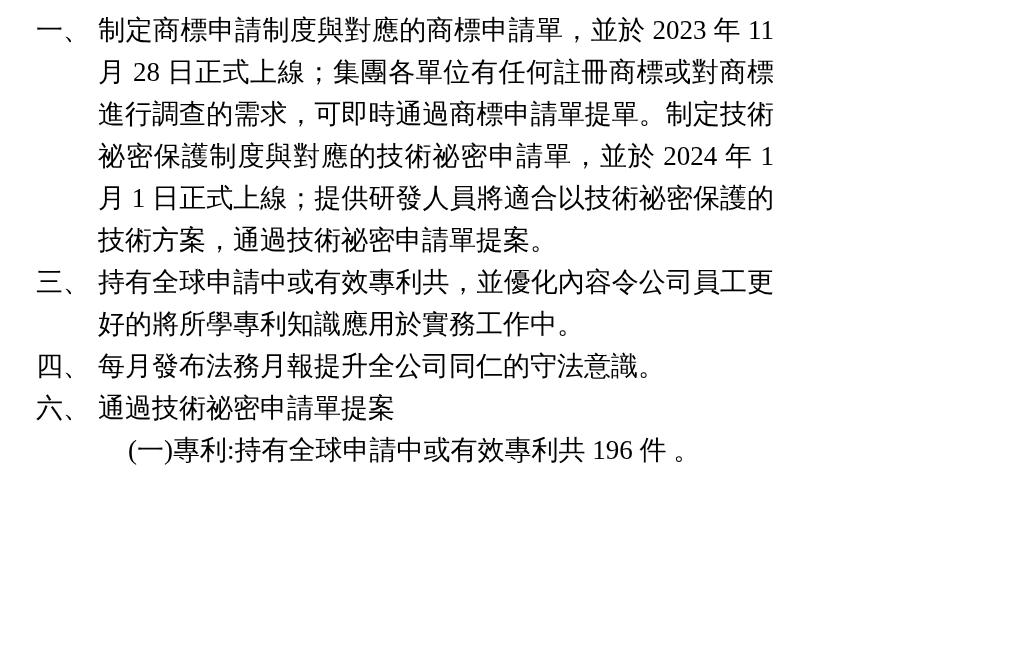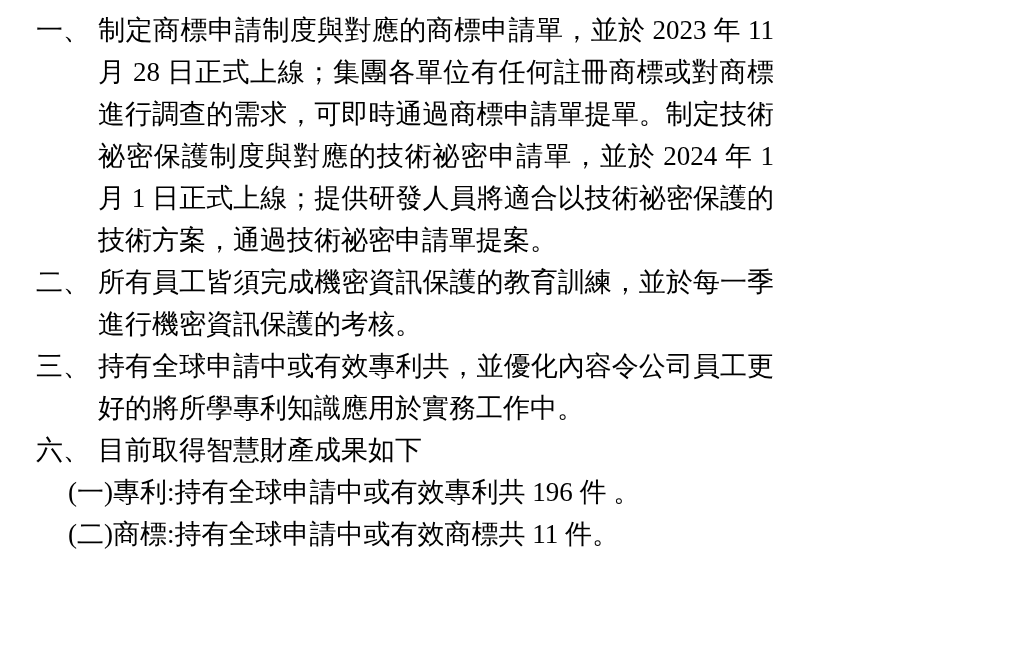--- a/index.html
+++ b/index.html
@@ -29,43 +29,42 @@
     text-indent: -62px;
   }
   .item .label {
     display: inline-block;
     width: 62px;
     text-indent: 0;
     white-space: pre;
   }
   
   .sub {
-    margin-left: 32px;
+    margin-left: 92px;
     text-align: left;
   }
 </style>
 </head>
 <body>
 
 <div class="doc">
 
   <div class="item">
     <span class="label">一、</span><span>制定商標申請制度與對應的商標申請單，並於 2023 年 11 月 28 日正式上線；集團各單位有任何註冊商標或對商標進行調查的需求，可即時通過商標申請單提單。制定技術祕密保護制度與對應的技術祕密申請單，並於 2024 年 1 月 1 日正式上線；提供研發人員將適合以技術祕密保護的技術方案，通過技術祕密申請單提案。</span>
   </div>
 
-  <div class="item">
-    <span class="label">二、</span><span>所有員工皆須完成機密資訊保護的教育訓練，並於每一季進行機密資訊保護的考核。</span>
-  </div>
 
   <div class="item">
     <span class="label">三、</span><span>持有全球申請中或有效專利共，並優化內容令公司員工更好的將所學專利知識應用於實務工作中。</span>
   </div>
 
+  <div class="item">
+    <span class="label">四、</span><span>每月發布法務月報提升全公司同仁的守法意識。</span>
+  </div>
 
 
   <div class="item">
-    <span class="label">六、</span><span>目前取得智慧財產成果如下</span>
+    <span class="label">六、</span><span>通過技術祕密申請單提案</span>
   </div>
 
   <div class="sub">(一)專利:持有全球申請中或有效專利共 196 件 。</div>
-  <div class="sub">(二)商標:持有全球申請中或有效商標共 11 件。</div>
 
 </div>
 
 </body></html>

